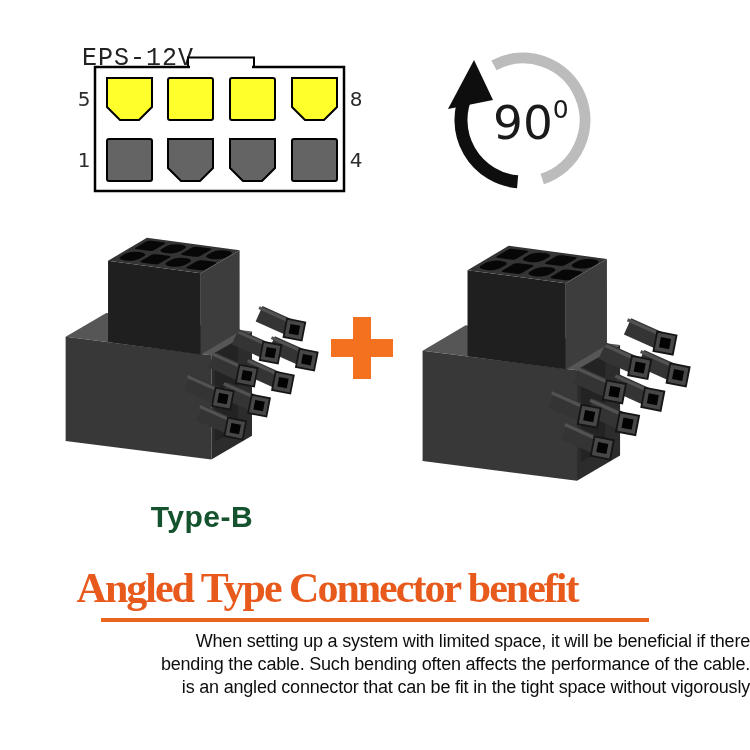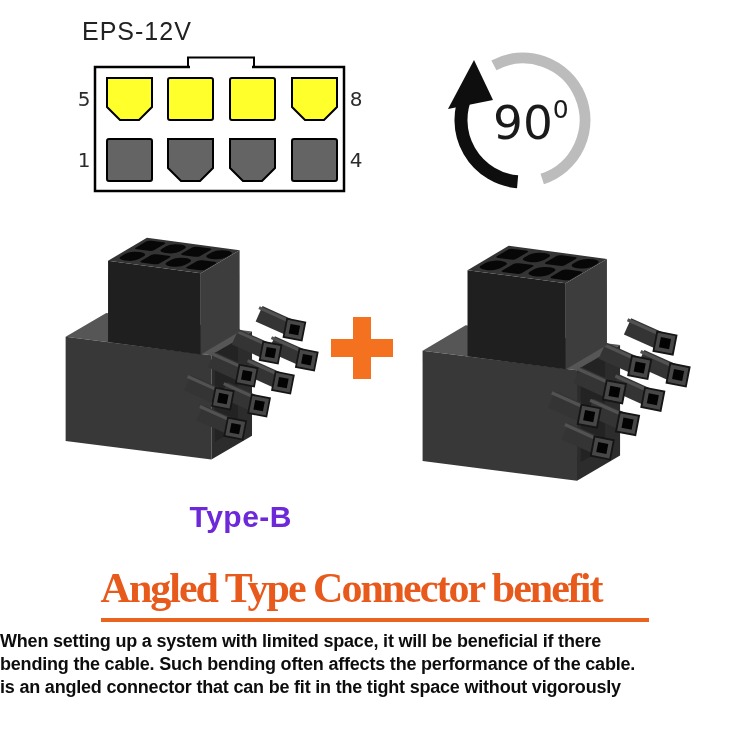--- a/index.html
+++ b/index.html
@@ -2,46 +2,46 @@
 <html><head>
 <meta charset="utf-8">
 <style>
   html,body{margin:0;padding:0;background:#ffffff;}
   #stage{
     position:relative;width:750px;height:750px;background:#ffffff;overflow:hidden;
     font-family:"Liberation Sans",sans-serif;
   }
   .abs{position:absolute;}
   #eps-label{
-    left:82px;top:17px;font-family:Liberation Sans, sans-serif;
+    left:82px;top:44px;font-family:Liberation Mono, monospace;
     font-size:25px;font-weight:500;color:#222;letter-spacing:1px;
   }
   #pinout-svg{left:70px;top:56px;}
   #rotate-svg{left:445px;top:42px;}
   #connector-b{left:46px;top:206px;}
   #connector-a{left:402px;top:212px;}
   #plus-svg{left:331px;top:317px;}
   .type-label{
-    top:500px;width:180px;text-align:right;
-    font-size:30px;font-weight:bold;color:#6d28d9;letter-spacing:0.5px;
+    top:500px;width:180px;text-align:center;
+    font-size:30px;font-weight:bold;color:#14532d;letter-spacing:0.5px;
   }
   #type-b-label{left:112px;}
   #type-a-label{left:432px;}
   #benefit-title{
     left:0;top:564px;width:654px;text-align:center;
     font-family:"Liberation Serif",serif;font-weight:bold;
-    font-size:42px;letter-spacing:-2px;color:#e8591c;padding-left:24px;
+    font-size:42px;letter-spacing:-2px;color:#e8591c;
   }
   #title-underline{
     left:50%;top:618px;width:548px;height:4px;background:#ea6420;
     transform:translateX(-50%);
   }
   #benefit-description{
-    left:0;top:630px;width:750px;text-align:left;
-    font-size:18px;font-weight:bold;color:#0d0d0d;
+    left:0;top:630px;width:750px;text-align:right;
+    font-size:18px;font-weight:normal;color:#0d0d0d;
     line-height:23px;letter-spacing:-0.2px;
   }
   svg text{font-family:"DejaVu Sans",sans-serif;}
 </style>
 </head>
 <body>
 
 <div id="stage">
 
   <svg width="0" height="0" style="position:absolute" aria-hidden="true">

